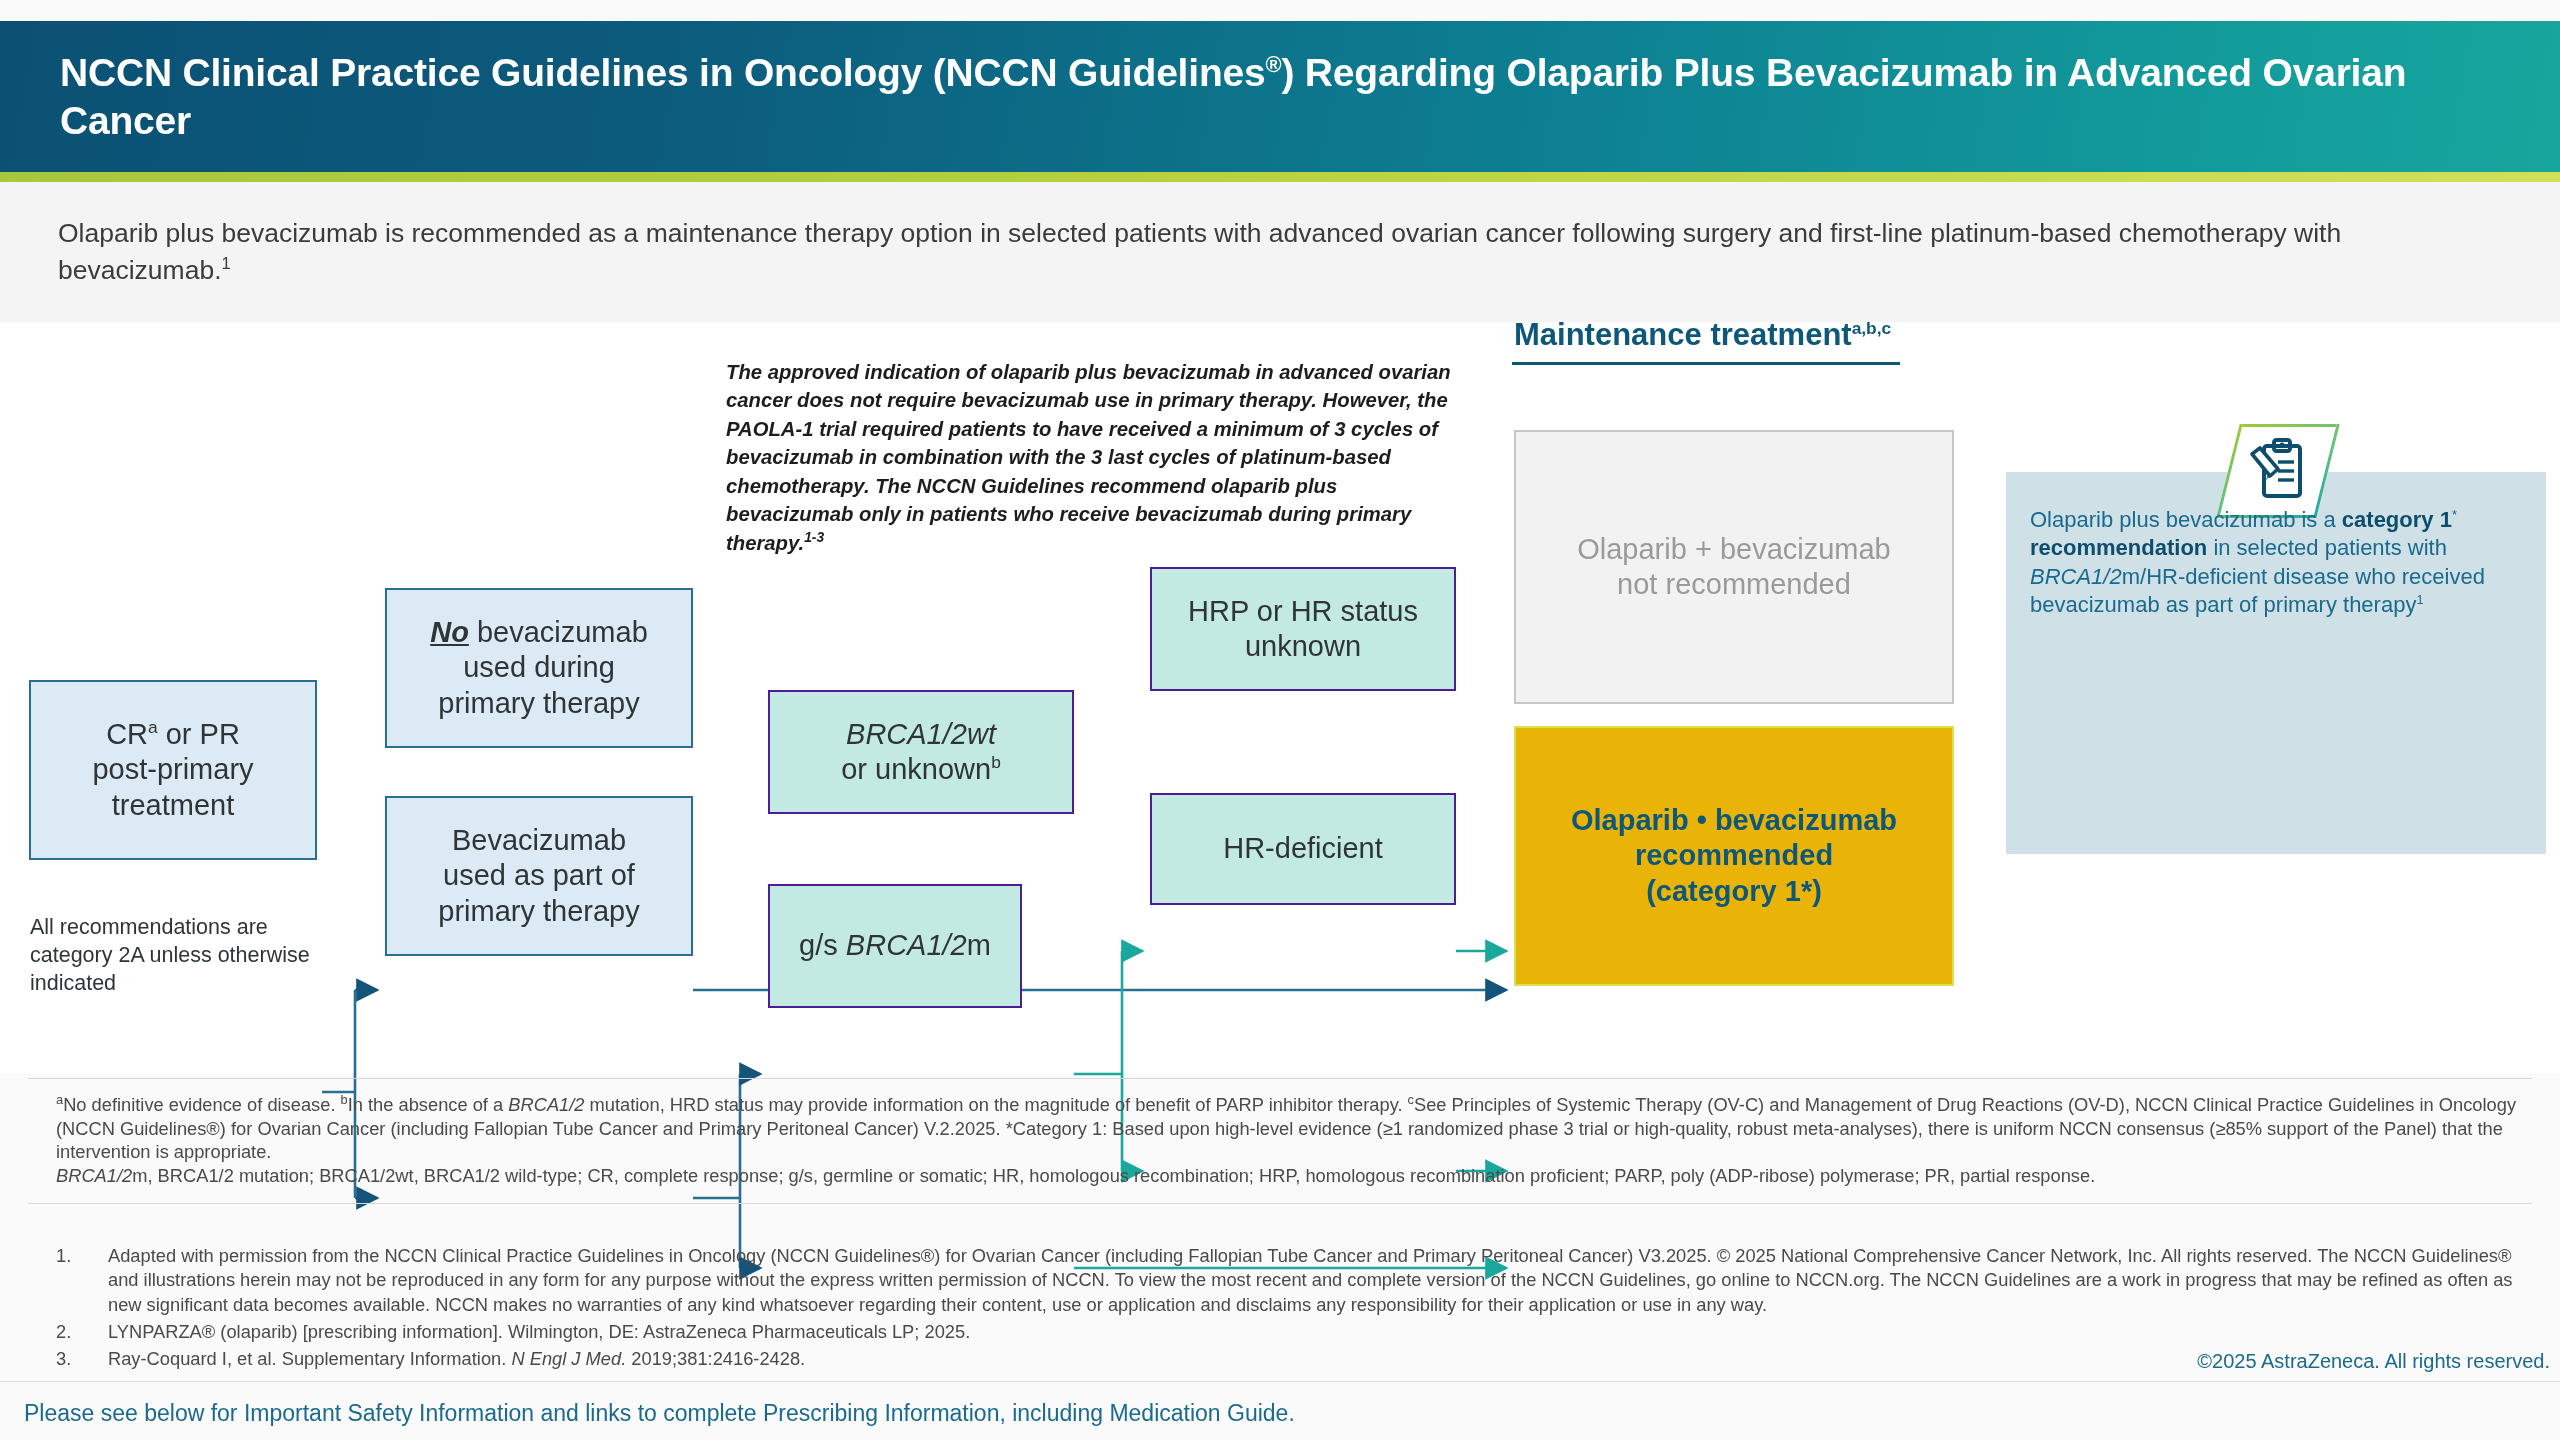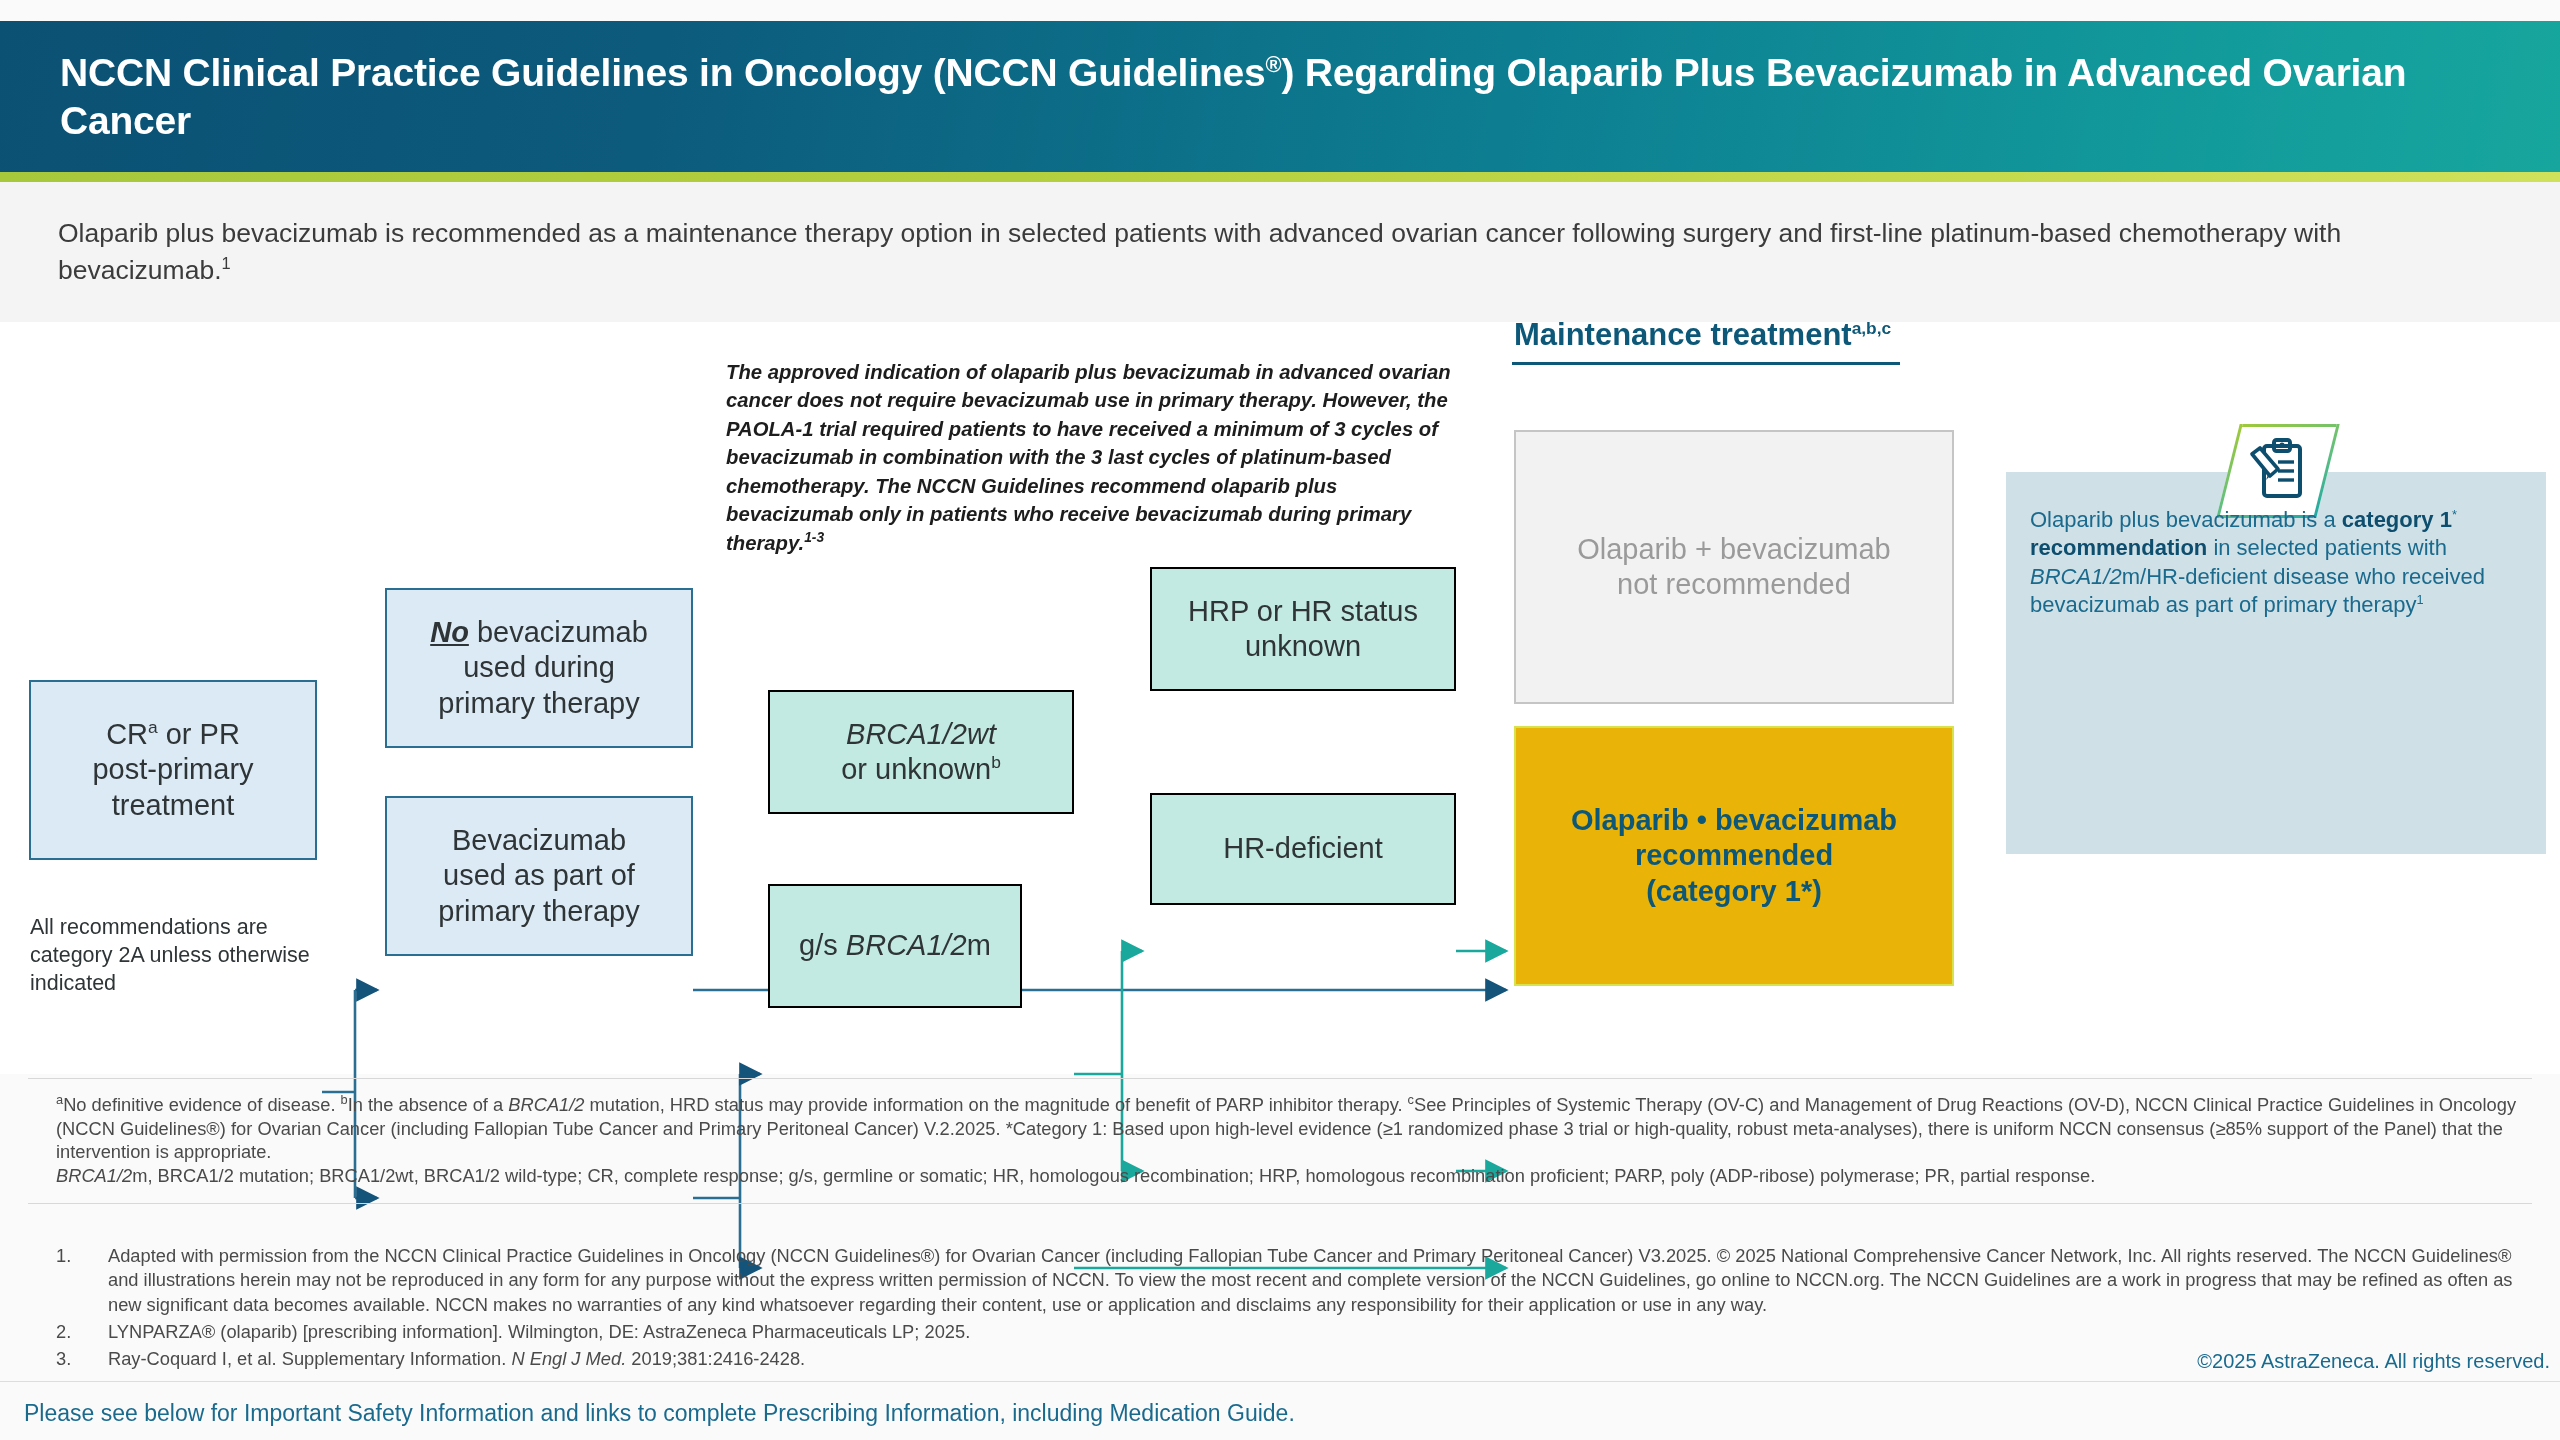--- a/index.html
+++ b/index.html
@@ -48,21 +48,21 @@
     position:absolute; left:28px; top:322px; width:2504px; height:1px; background:#e3e3e3;
   }
 
   .node {
     position:absolute;
     display:flex; align-items:center; justify-content:center;
     text-align:center; line-height:1.22;
     color:#2f3537;
   }
   .node-blue  { background:#dceaf6; border:2px solid #2a6f92; }
-  .node-teal  { background:#c3eae2; border:2px solid #000000; }
+  .node-teal  { background:#c3eae2; border:2px solid #4c1d95; }
   .node-gray  { background:#f2f2f2; border:2px solid #c5c5c5; color:#9a9a9a; }
   .node-olive { background:#eab308; border:2px solid #d7e24f; color:#0d5878; font-weight:bold; }
 
   .node sup { font-size:0.60em; vertical-align:super; }
   .ital { font-style:italic; }
   .uline-ital { font-style:italic; font-weight:bold; text-decoration:underline; }
 
   
   #n-cr        { left:29px;  top:358px;  width:288px; height:180px; font-size:29px; }
   #n-nobev     { left:385px; top:266px;  width:308px; height:160px; font-size:29px; }

